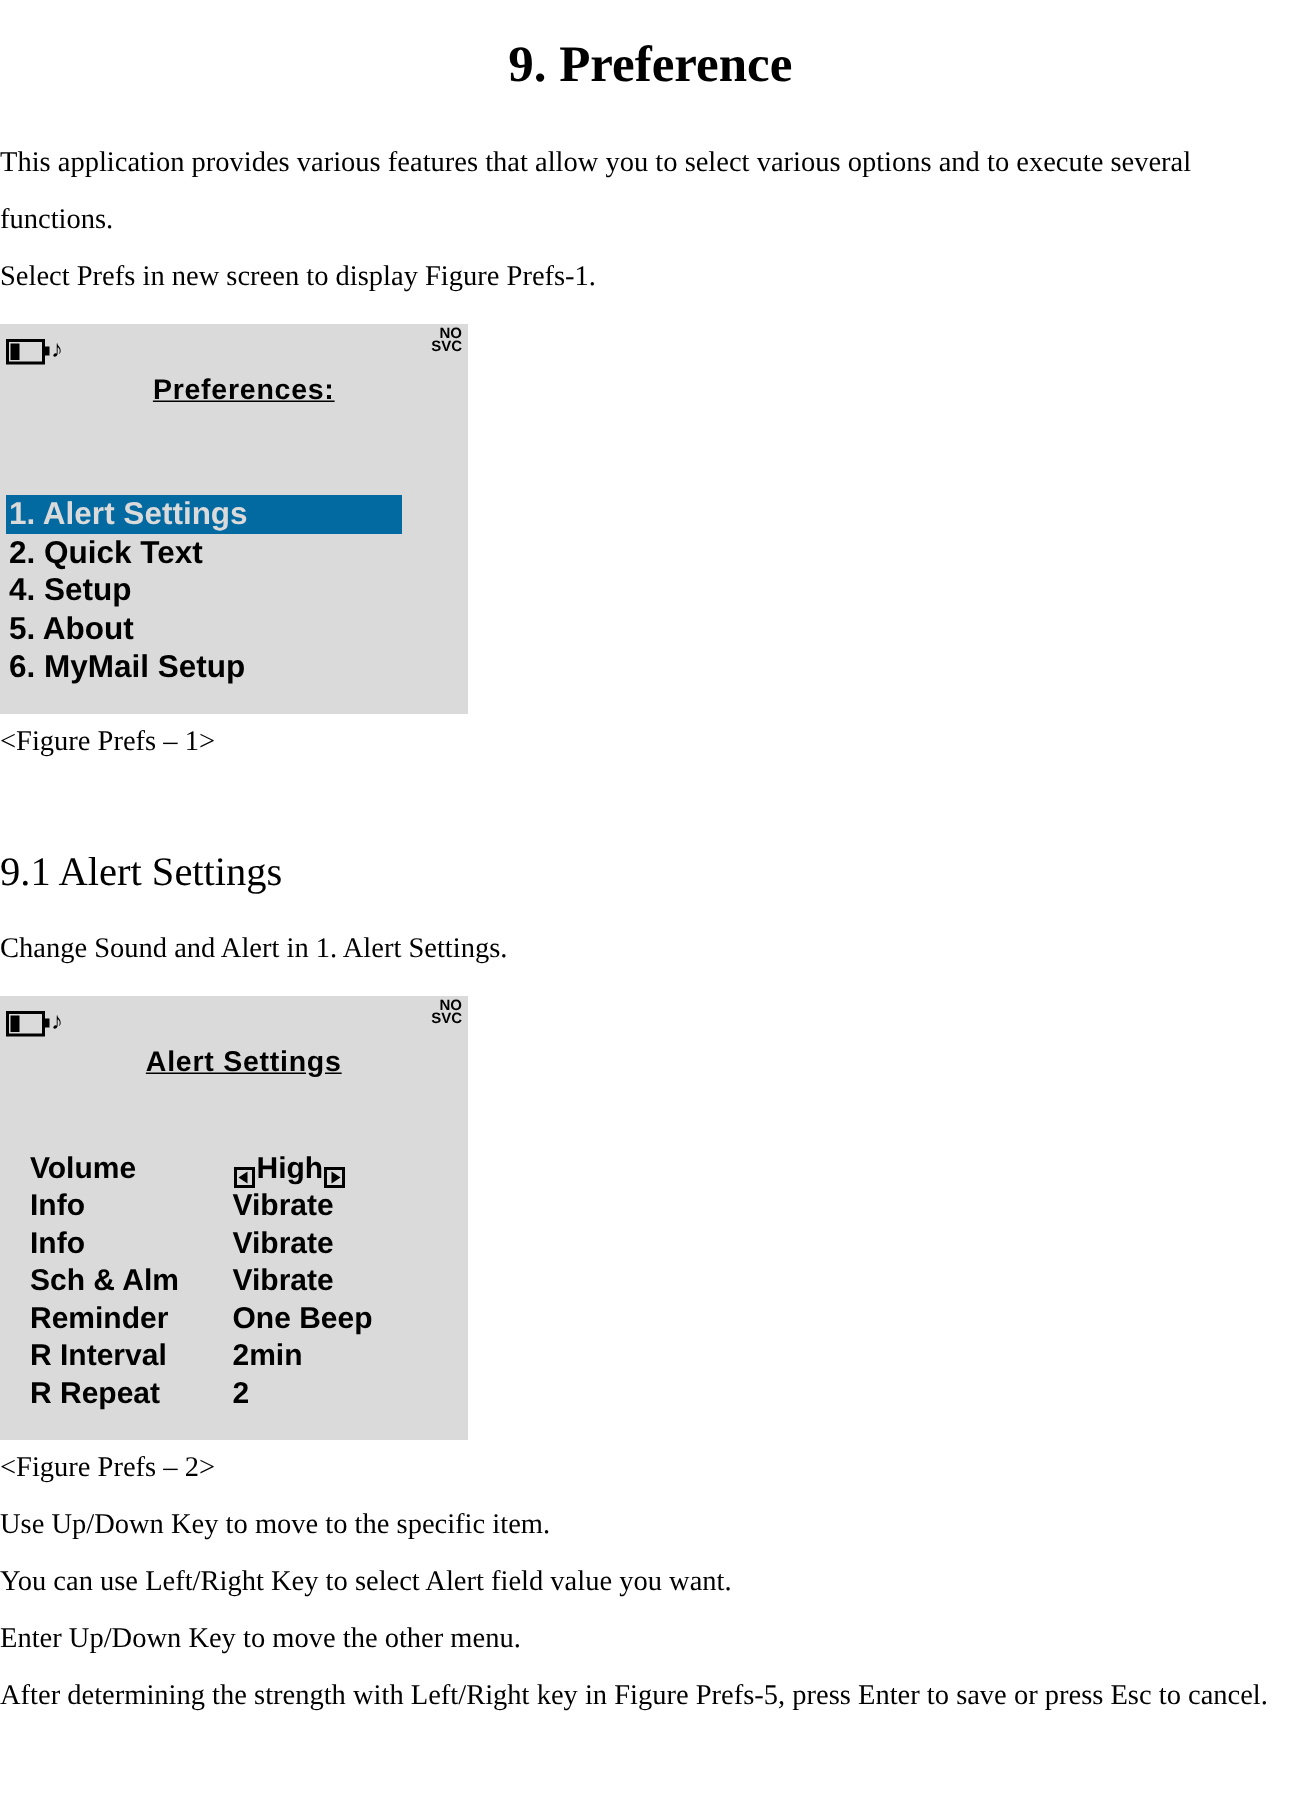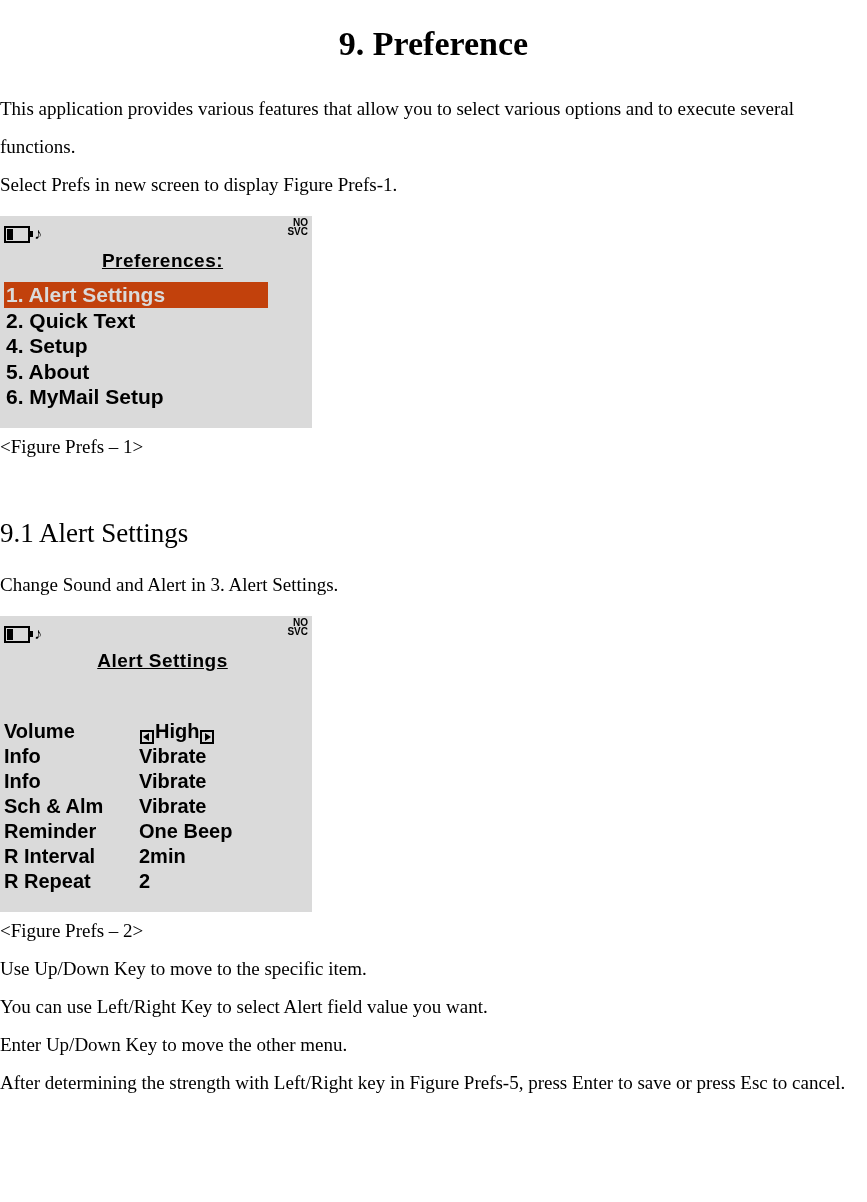--- a/index.html
+++ b/index.html
@@ -98,31 +98,32 @@
   .menu-list {
     font-size: 21px;
     font-weight: bold;
     padding-left: 4px;
     line-height: 1.22;
   }
   .menu-item {
     padding: 0 2px;
   }
   .menu-item.selected {
-    background: #c2410c;
+    background: #0369a1;
     color: #dadada;
     display: inline-block;
     width: 260px;
+    margin-top: 48px;
   }
   
   .settings-list {
     font-size: 20px;
     font-weight: bold;
     line-height: 1.25;
-    padding-left: 4px;
+    padding-left: 20px;
     margin-top: 39px;
   }
   .settings-row {
     display: flex;
   }
   .settings-label {
     width: 135px;
   }
   .settings-value {
     display: flex;
@@ -182,21 +183,21 @@
     <div class="menu-item">2. Quick Text</div>
     <div class="menu-item">4. Setup</div>
     <div class="menu-item">5. About</div>
     <div class="menu-item">6. MyMail Setup</div>
   </div>
 </div>
 
 <p class="body-text caption">&lt;Figure Prefs – 1&gt;</p>
 
 <h2 class="sub-title">9.1 Alert Settings</h2>
-<p class="body-text">Change Sound and Alert in 3. Alert Settings.</p>
+<p class="body-text">Change Sound and Alert in 1. Alert Settings.</p>
 
 <div class="device-screen">
   <div class="status-bar">
     <span class="status-left">
       <span class="battery-icon">
           <span class="fill"></span>
         </span>
       <span class="note-icon">♪</span>
     </span>
     <span class="nosvc">

